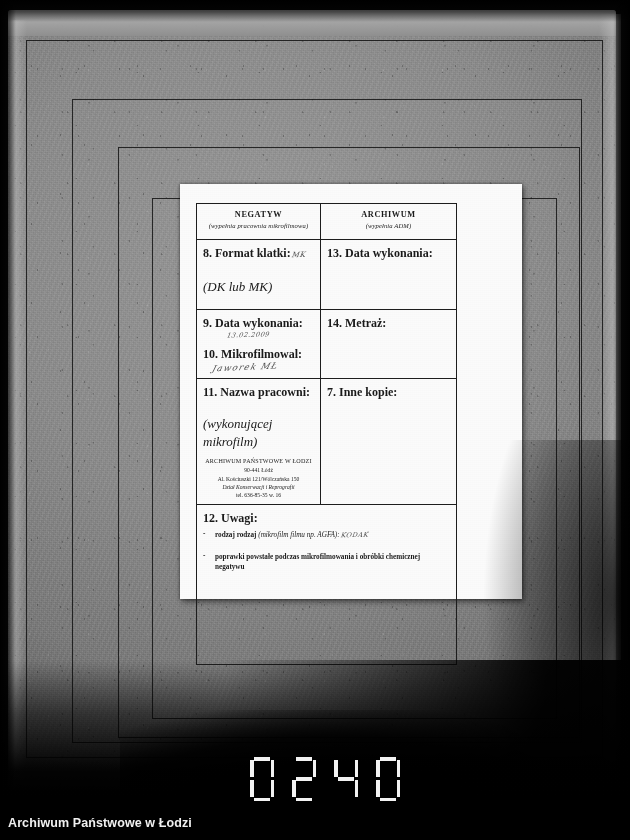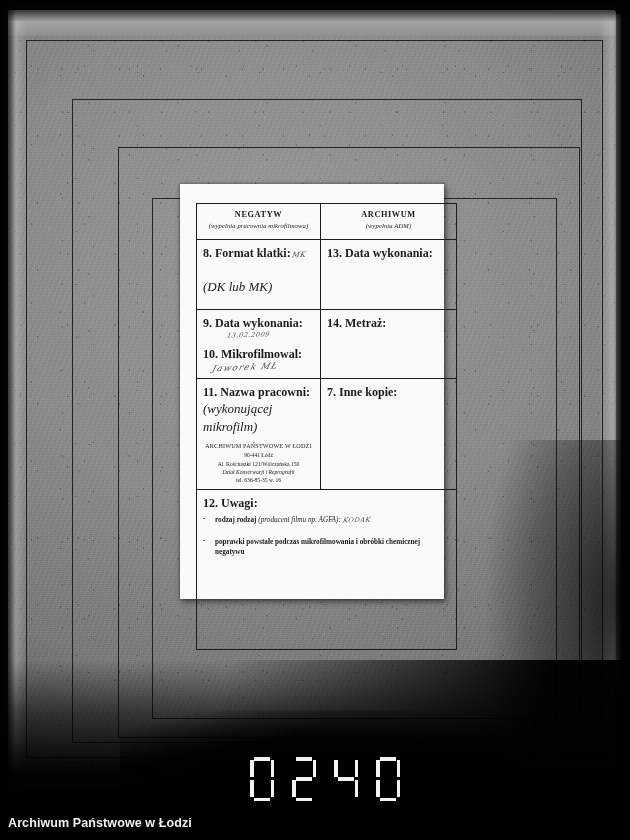--- a/index.html
+++ b/index.html
@@ -58,21 +58,21 @@
 
   
   .frame{position:absolute;border:1px solid rgba(10,10,10,.8);}
   .f1{left:26px;  top:40px;  width:575px; height:716px; border-width:1px;}
   .f2{left:72px;  top:99px;  width:508px; height:642px;}
   .f3{left:118px; top:147px; width:460px; height:589px;}
   .f4{left:152px; top:198px; width:403px; height:519px;}
 
   
   .sheet{
-    position:absolute;left:180px;top:184px;width:264px;height:415px;
+    position:absolute;left:180px;top:184px;width:342px;height:415px;
     background:#fbfbfb;
     box-shadow:0 0 3px rgba(0,0,0,.5), 2px 3px 6px rgba(0,0,0,.45);
   }
   .sheet-grain{
     position:absolute;inset:0;pointer-events:none;opacity:.25;
     background-image:
       repeating-linear-gradient(0deg, rgba(0,0,0,.03) 0 1px, rgba(255,255,255,.03) 1px 2px),
       repeating-linear-gradient(90deg, rgba(0,0,0,.025) 0 1px, rgba(255,255,255,.03) 1px 2px);
   }
 
@@ -240,21 +240,21 @@
           </td>
           <td>
             <div class="lbl">14. Metraż:</div>
             <div class="hand"></div>
           </td>
         </tr>
 
         <tr class="r4">
           <td>
             <div class="lbl">11. Nazwa pracowni:</div>
-            <div class="ital-b" style="margin-top:0;">(wykonującej mikrofilm)</div>
+            <div class="ital-b" style="margin-top:15px;">(wykonującej mikrofilm)</div>
             <div class="addr">
               <div class="a1">ARCHIWUM PAŃSTWOWE W ŁODZI</div>
               <div>90-441 Łódź</div>
               <div>Al. Kościuszki 121/Wólczańska 150</div>
               <div class="a4">Dział Konserwacji i Reprografii</div>
               <div>tel. 636-85-35 w. 16</div>
             </div>
           </td>
           <td>
             <div class="lbl">7. Inne kopie:</div>
@@ -263,21 +263,21 @@
         </tr>
 
         <tr class="r5">
           <td colspan="2">
             <div class="lbl">12. Uwagi:</div>
             <div class="uwagi-list">
               <div class="uwagi-row">
                 <span class="dash">-</span>
                 <span class="uw-txt">
                   <span>rodzaj rodzaj</span>
-                  <span class="ital">(producent filmu np. AGFA):</span>
+                  <span class="ital">(mikrofilm filmu np. AGFA):</span>
                   <span class="hand">KODAK</span>
                 </span>
               </div>
               <div class="uwagi-row" style="margin-top:11px;">
                 <span class="dash">-</span>
                 <span class="uw-txt" style="max-width:215px;display:inline-block;">poprawki powstałe podczas mikrofilmowania i obróbki chemicznej negatywu</span>
               </div>
             </div>
           </td>
         </tr>

